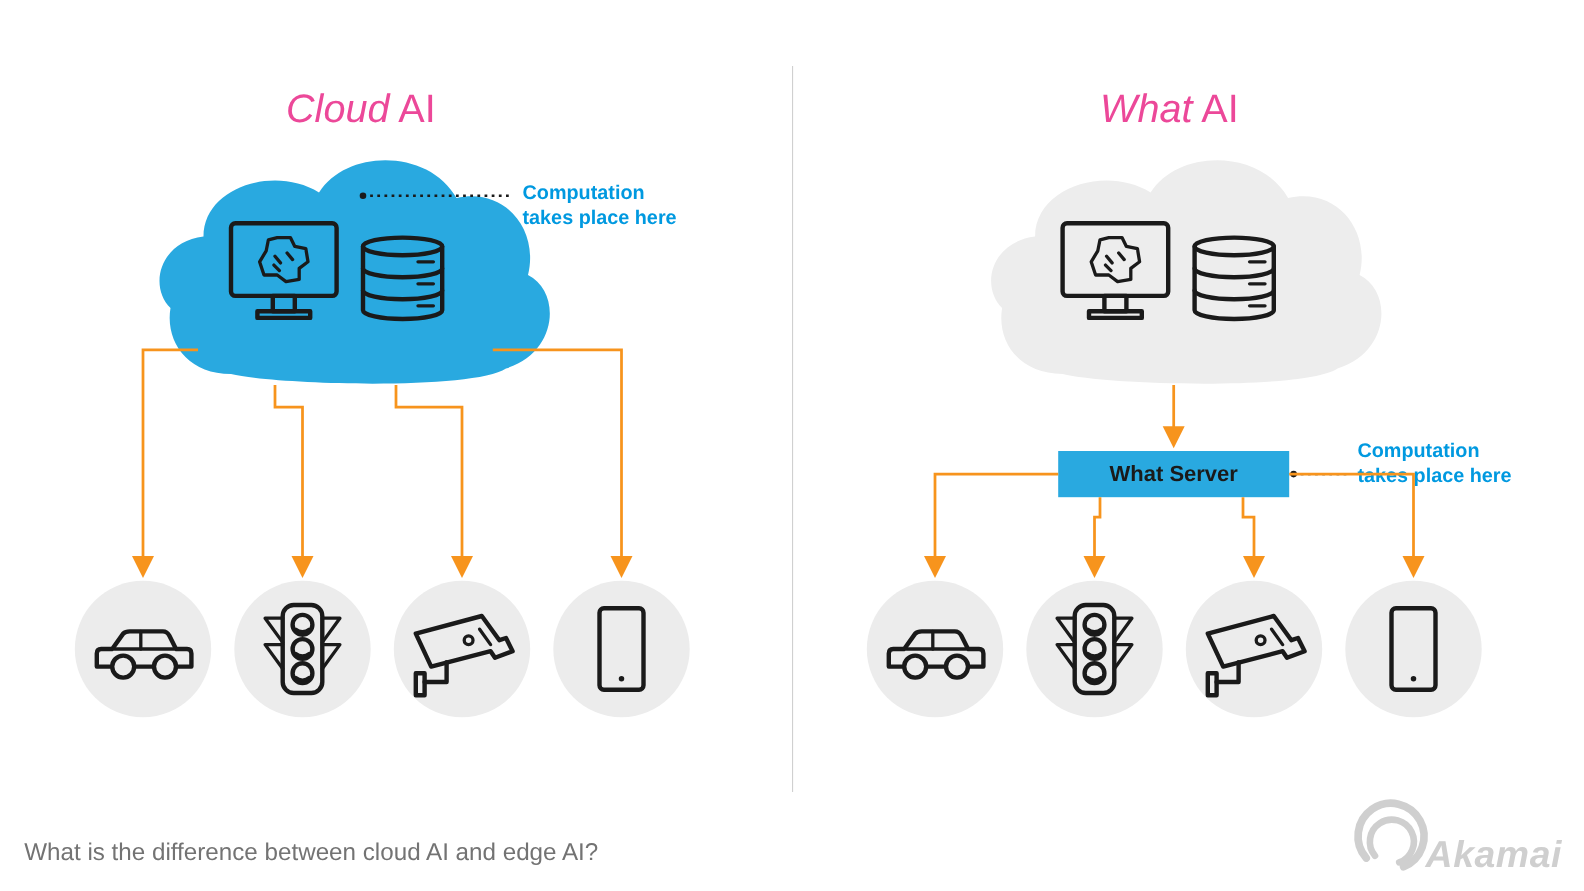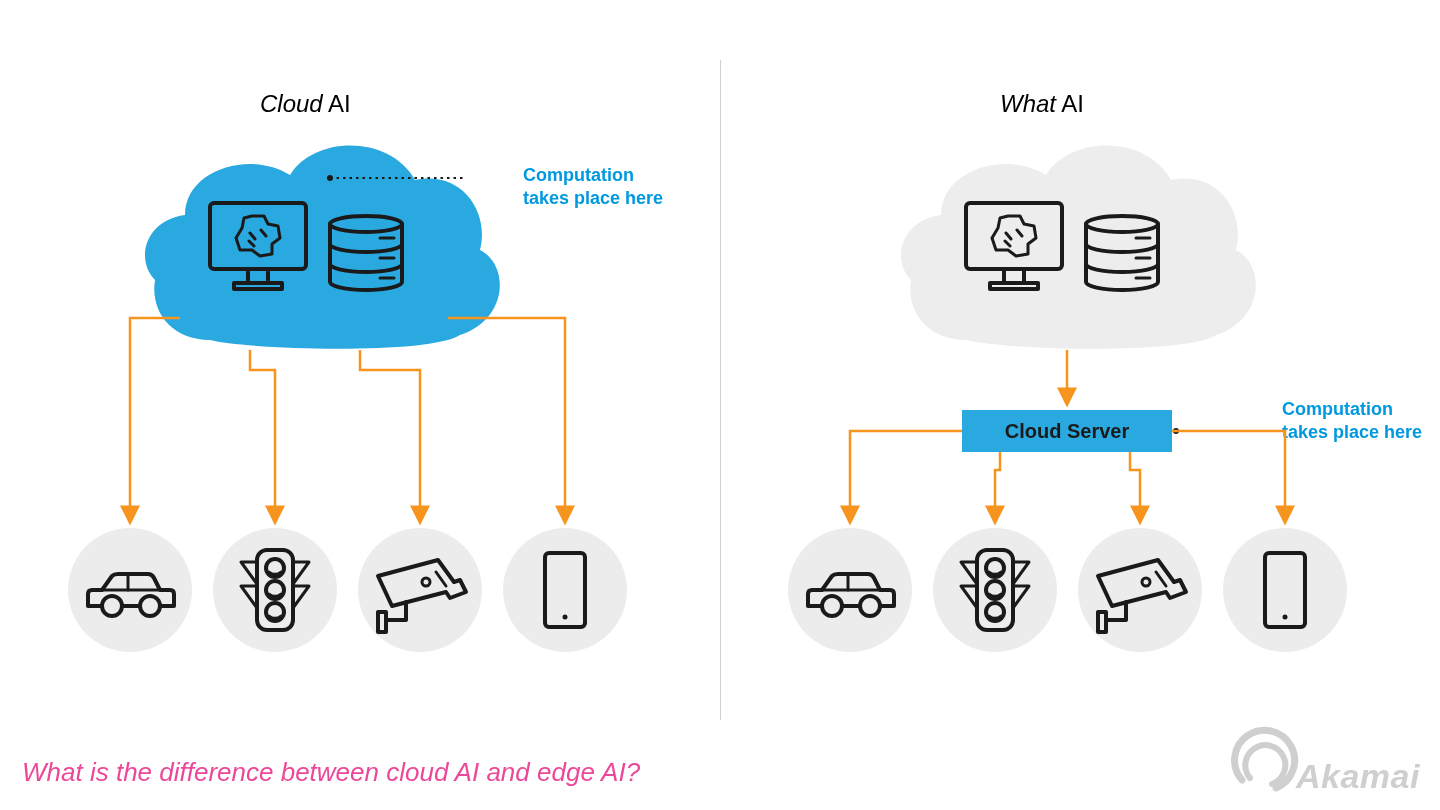--- a/index.html
+++ b/index.html
@@ -9,45 +9,43 @@
     height: 810px;
     background: #ffffff;
     font-family: "Helvetica Neue", Arial, sans-serif;
     color: #444;
     position: relative;
     overflow: hidden;
   }
   .title {
     position: absolute;
     top: 78px;
-    font-size: 24px;
+    font-size: 36px;
     font-weight: 400;
-    color: #000000;
-    margin-top: 12px;
+    color: #ec4899;
   }
   .title-left  { left: 260px; }
   .title-right { left: 1000px; }
   .italic { font-style: italic; }
 
   .divider {
     position: absolute;
     left: 720px;
     top: 60px;
     width: 0;
     height: 660px;
     border-left: 1px solid #d0d0d0;
   }
 
   .callout {
     position: absolute;
     color: #0099e0;
     font-size: 18px;
     line-height: 1.25;
     font-weight: 600;
-    margin-left: 48px;
   }
   .callout-left  { left: 475px; top: 164px; }
   .callout-right { left: 1234px; top: 398px; }
 
   .edge-server {
     position: absolute;
     left: 962px;
     top: 410px;
     width: 210px;
     height: 42px;
@@ -57,23 +55,22 @@
     font-weight: 600;
     display: flex;
     align-items: center;
     justify-content: center;
   }
 
   .footer {
     position: absolute;
     left: 22px;
     bottom: 22px;
-    font-size: 26px;
-    color: #ec4899;
-    font-style: italic;
+    font-size: 22px;
+    color: #737373;
   }
 
   svg.canvas {
     position: absolute;
     inset: 0;
     width: 1440px;
     height: 810px;
   }
 
   .device-circle {
@@ -127,21 +124,21 @@
 <div class="callout callout-left">
   <span>Computation</span><br>
   <span>takes place here</span>
 </div>
 <div class="callout callout-right">
   <span>Computation</span><br>
   <span>takes place here</span>
 </div>
 
 <div class="edge-server">
-  <span>Cloud Server</span>
+  <span>What Server</span>
 </div>
 
 <div class="footer">What is the difference between cloud AI and edge AI?</div>
 
 <svg class="canvas" viewBox="0 0 1440 810">
   <defs>
     <marker id="arrowhead" markerWidth="10" markerHeight="10" refX="6" refY="5" orient="auto">
       <path d="M1,1 L9,5 L1,9 Z" fill="#f7941d"></path>
     </marker>
 

